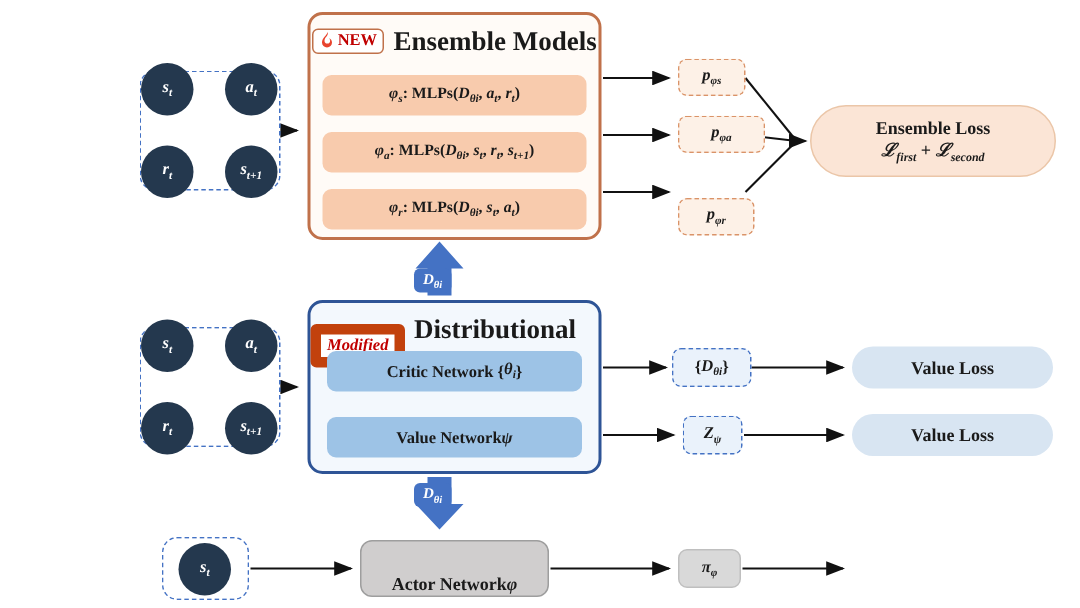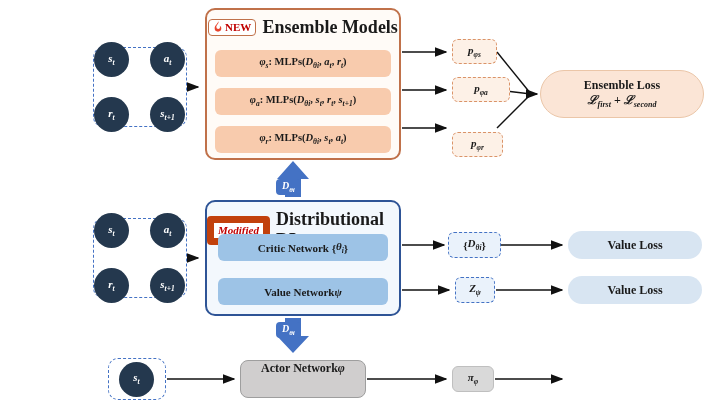--- a/index.html
+++ b/index.html
@@ -41,21 +41,21 @@
 
   
   .pill{display:flex;flex-direction:column;align-items:center;justify-content:center;
     border-radius:24px;font-weight:bold;font-size:12px;line-height:1.25;}
   .pill.peach{background:#FBE5D6;border:1px solid #EBC6A8;}
   .pill.blue{background:#D8E5F2;}
   .pill.gray{background:#D9D9D9;}
   .pill sub{font-size:8px;}
 
   .actor-box{background:#D0CECE;border:1px solid #9E9E9E;border-radius:8px;
-    display:flex;align-items:flex-start;justify-content:center;font-weight:bold;font-size:12px;}
+    display:flex;align-items:flex-end;justify-content:center;font-weight:bold;font-size:12px;}
 
   .flow-label{background:#4472C4;color:#fff;border-radius:4px;padding:0 6px;height:16px;
     display:flex;align-items:center;justify-content:center;font-size:10px;font-weight:bold;}
   .flow-label sub{font-size:7px;}
 
   .it{font-style:italic;}
 </style>
 </head>
 <body>
 

